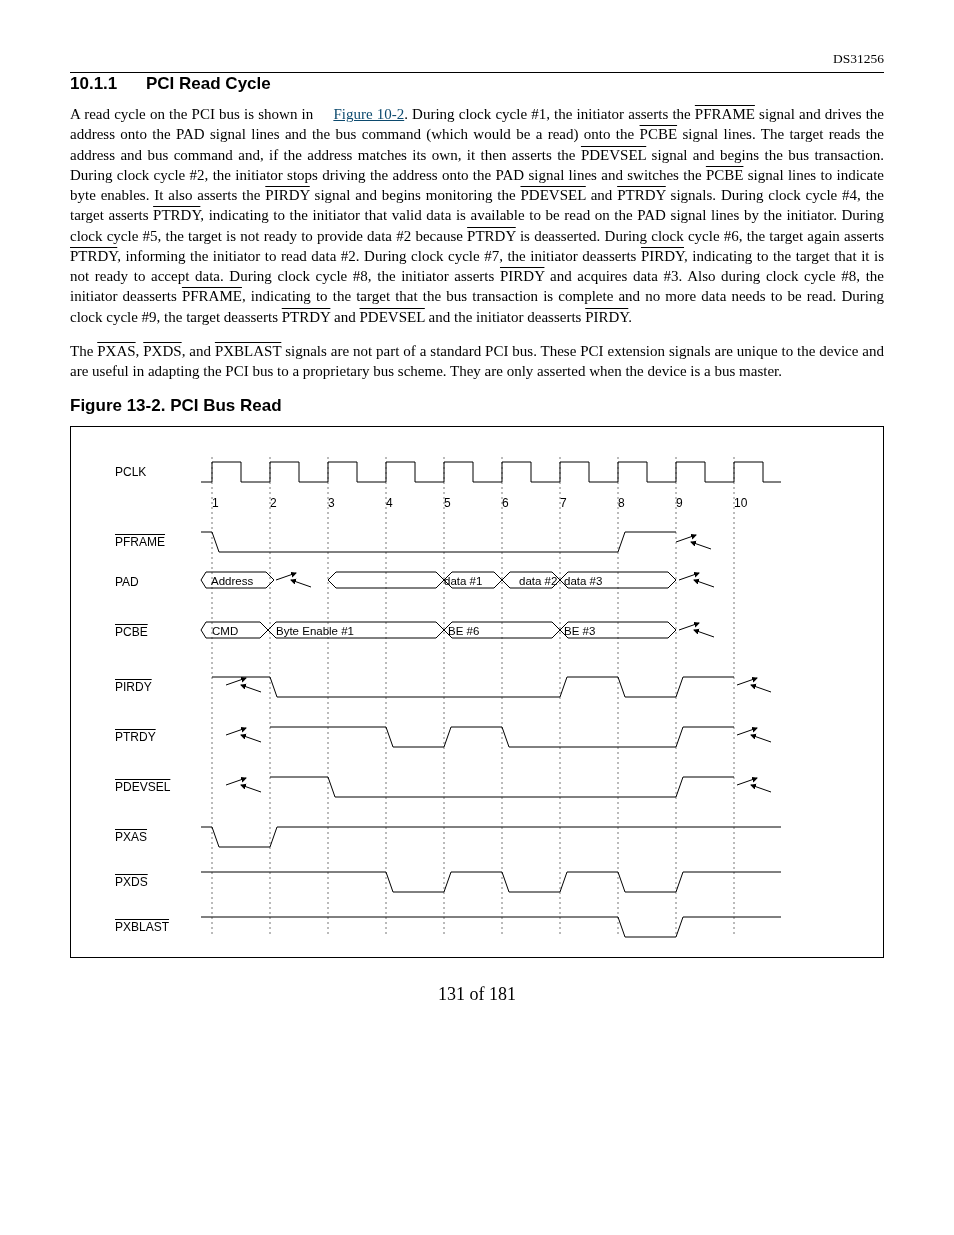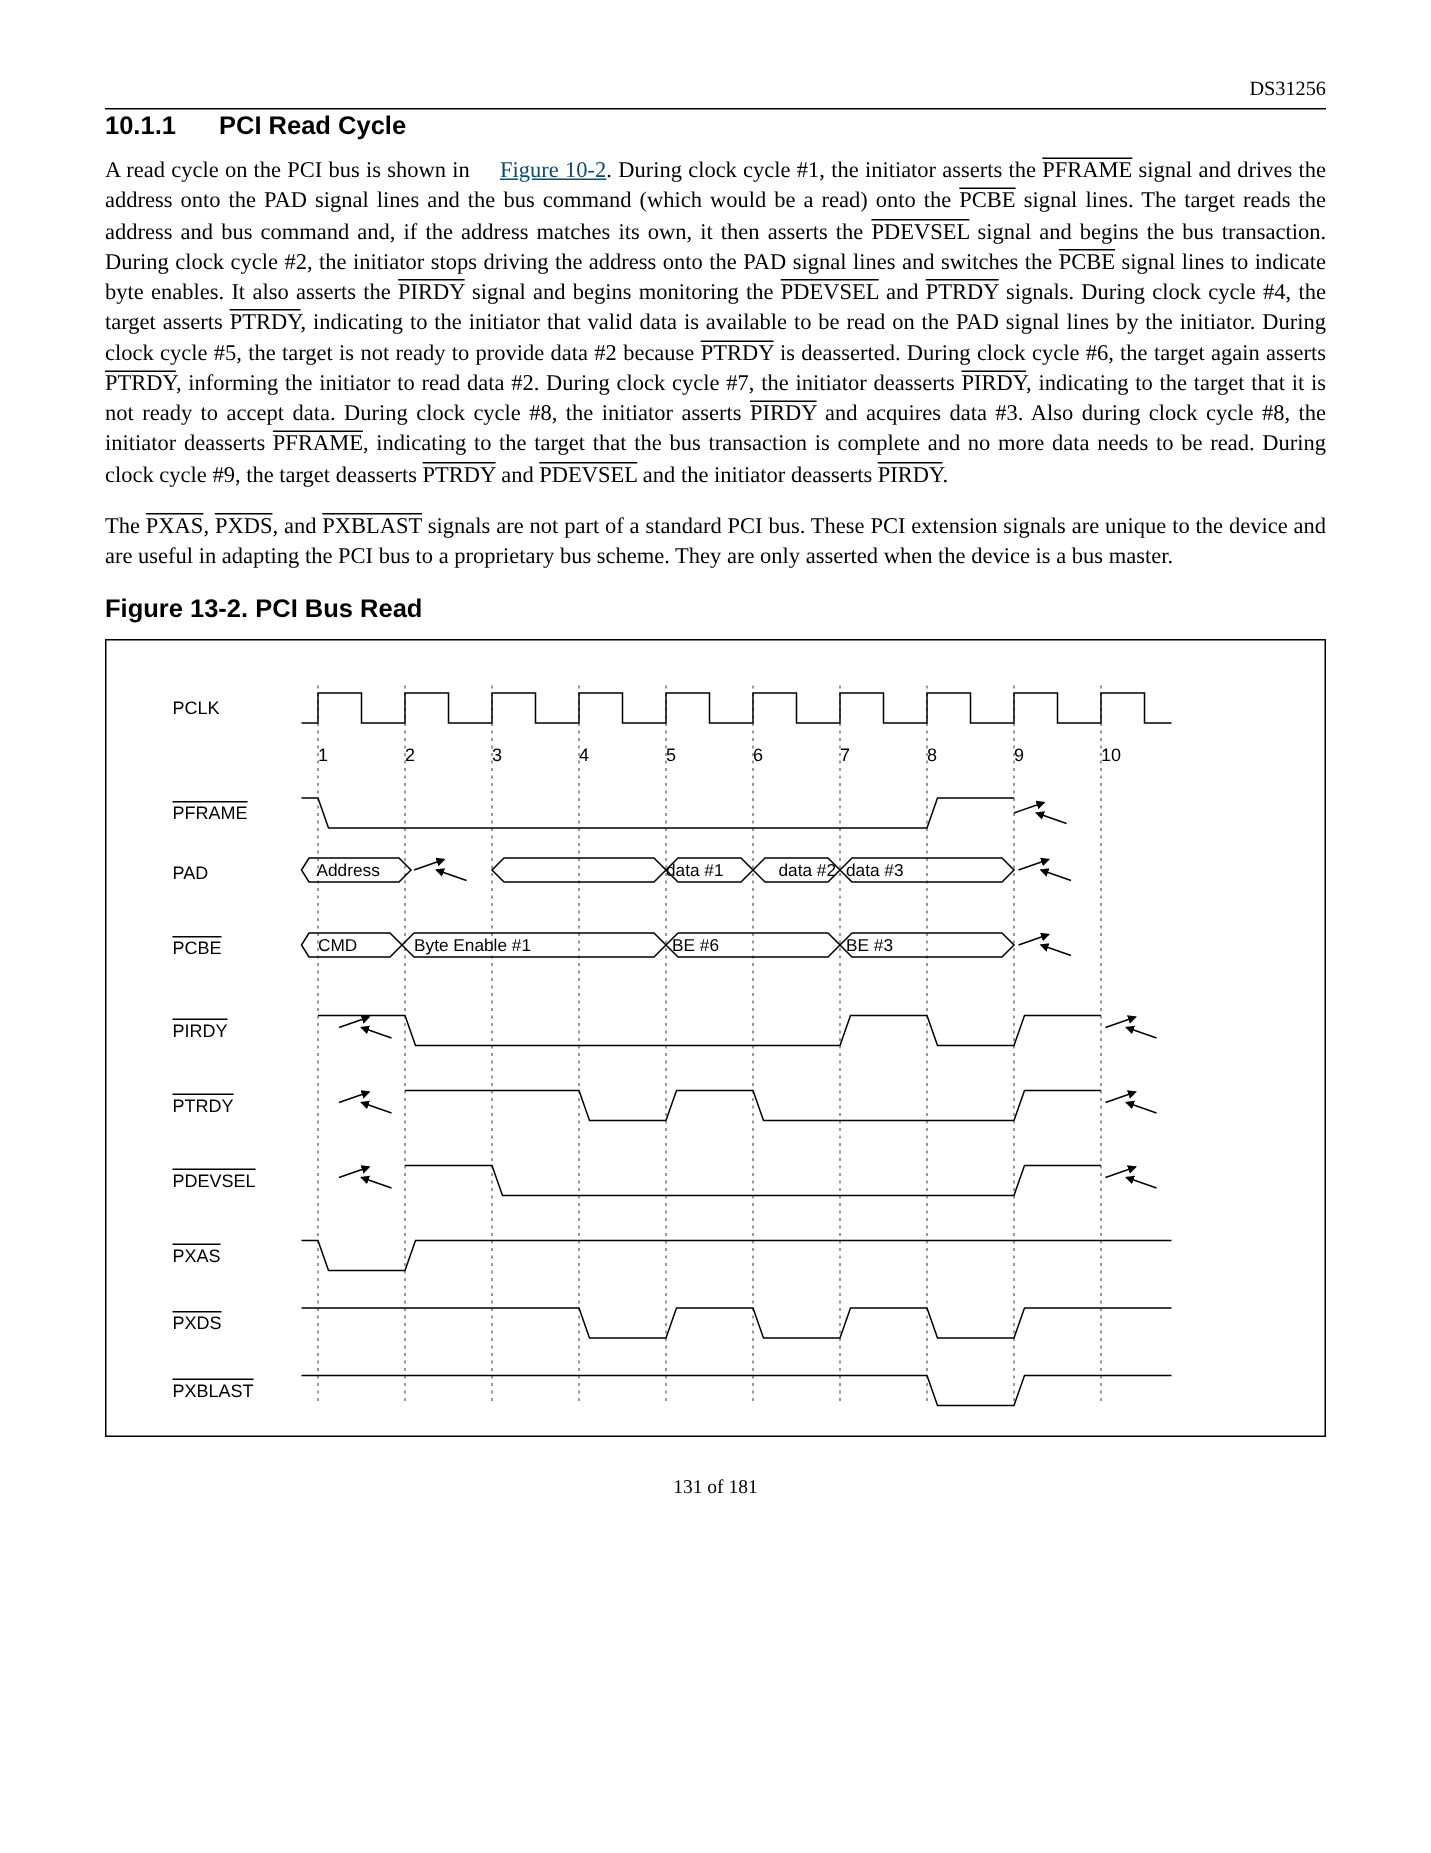--- a/index.html
+++ b/index.html
@@ -50,21 +50,21 @@
   }
   .figure-box svg { display: block; }
   .sig-label {
     position: absolute;
     font-size: 12px;
     left: 44px;
     text-align: center;
   }
   .footer {
     text-align: center;
-    font-size: 13px;
+    font-size: 18px;
     margin-top: 24px;
   }
   .clk-num {
     position: absolute;
     font-size: 12px;
     top: 68px;
   }
   .bus-text {
     position: absolute;
     font-size: 11.5px;

